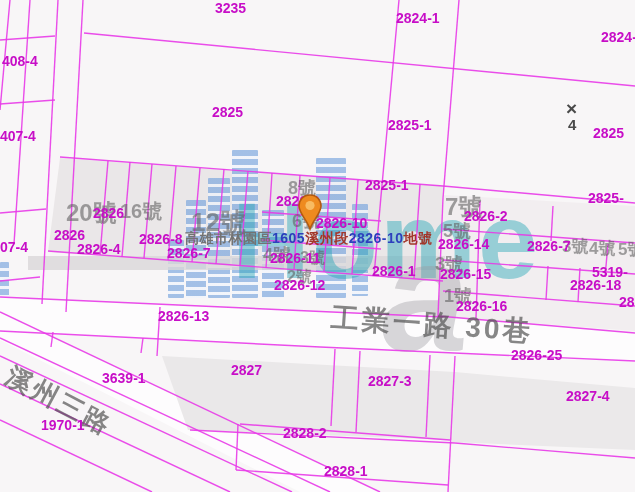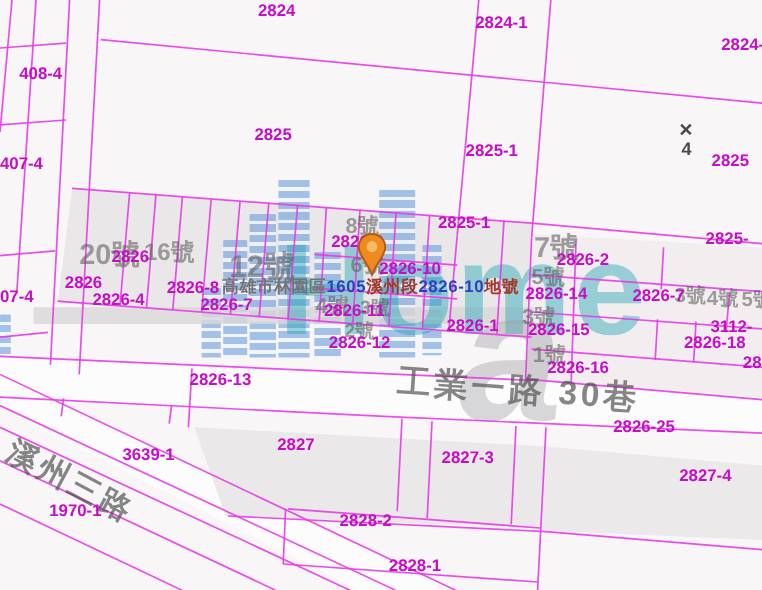--- a/index.html
+++ b/index.html
@@ -115,24 +115,24 @@
       <path d="M335,349 L331,426"></path>
       <path d="M190,430 L455,443"></path>
         <path d="M455,443 L635,458"></path>
       <path d="M240,424 L450,440"></path>
         <path d="M238,424 L236,470"></path>
         <path d="M236,470 L448,485"></path>
     </g>
   </svg>
 
   <div id="labels">
-      <div class="lbl parcel" style="left: 215px; top: 1px;">2824</div>
+      <div class="lbl parcel" style="left: 215px; top: 1px;">3235</div>
       <div class="lbl parcel" style="left: 396px; top: 11px;">2824-1</div>
       <div class="lbl parcel" style="left: 601px; top: 30px;">2824-</div>
-      <div class="lbl parcel" style="left: 16px; top: 54px; text-align: center;">408-4</div>
+      <div class="lbl parcel" style="left: 2px; top: 54px; text-align: center;">408-4</div>
       <div class="lbl parcel" style="left: 0px; top: 129px;">407-4</div>
       <div class="lbl parcel" style="left: 0px; top: 240px;">07-4</div>
       <div class="lbl parcel" style="left: 212px; top: 105px;">2825</div>
       <div class="lbl parcel" style="left: 388px; top: 118px;">2825-1</div>
       <div class="lbl parcel" style="left: 593px; top: 126px;">2825</div>
       <div class="lbl parcel" style="left: 365px; top: 178px;">2825-1</div>
       <div class="lbl parcel" style="left: 588px; top: 191px;">2825-</div>
       <div class="lbl parcel" style="left: 276px; top: 194px;">2826-9</div>
       <div class="lbl parcel" style="left: 93px; top: 206px;">2826</div>
       <div class="lbl parcel" style="left: 316px; top: 216px;">2826-10</div>
@@ -143,21 +143,21 @@
       <div class="lbl parcel" style="left: 270px; top: 251px;">2826-11</div>
       <div class="lbl parcel" style="left: 274px; top: 278px;">2826-12</div>
       <div class="lbl parcel" style="left: 158px; top: 309px;">2826-13</div>
       <div class="lbl parcel" style="left: 372px; top: 264px;">2826-1</div>
       <div class="lbl parcel" style="left: 464px; top: 209px;">2826-2</div>
       <div class="lbl parcel" style="left: 527px; top: 239px;">2826-7</div>
       <div class="lbl parcel" style="left: 438px; top: 237px;">2826-14</div>
       <div class="lbl parcel" style="left: 440px; top: 267px;">2826-15</div>
       <div class="lbl parcel" style="left: 456px; top: 299px;">2826-16</div>
       <div class="lbl parcel" style="left: 558px; top: 278px; margin-left: 12px;">2826-18</div>
-      <div class="lbl parcel" style="left: 592px; top: 265px;">3112-</div>
+      <div class="lbl parcel" style="left: 592px; top: 265px;">5319-</div>
       <div class="lbl parcel" style="left: 619px; top: 295px;">28</div>
       <div class="lbl parcel" style="left: 511px; top: 348px;">2826-25</div>
       <div class="lbl parcel" style="left: 102px; top: 371px;">3639-1</div>
       <div class="lbl parcel" style="left: 231px; top: 363px;">2827</div>
       <div class="lbl parcel" style="left: 368px; top: 374px;">2827-3</div>
       <div class="lbl parcel" style="left: 566px; top: 389px;">2827-4</div>
       <div class="lbl parcel" style="left: 283px; top: 426px;">2828-2</div>
       <div class="lbl parcel" style="left: 324px; top: 464px;">2828-1</div>
       <div class="lbl parcel" style="left: 41px; top: 418px;">1970-1</div>
       <div class="lbl house" style="left: 66px; top: 200px; font-size: 24px;">20號</div>

